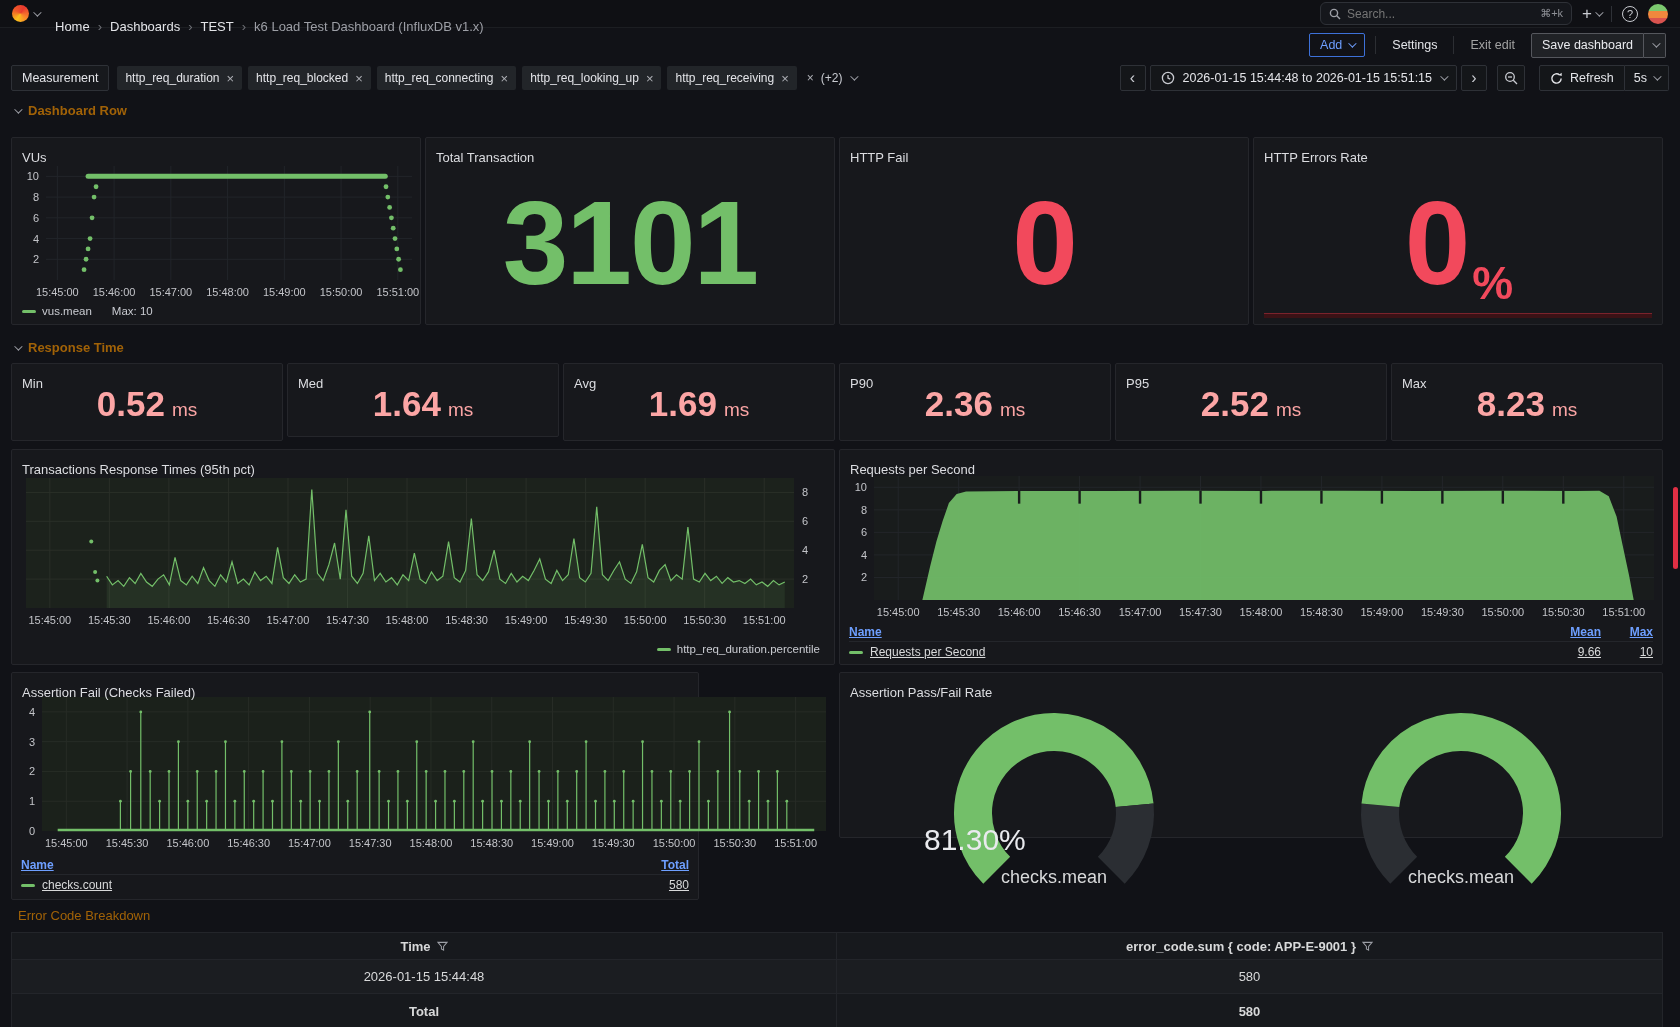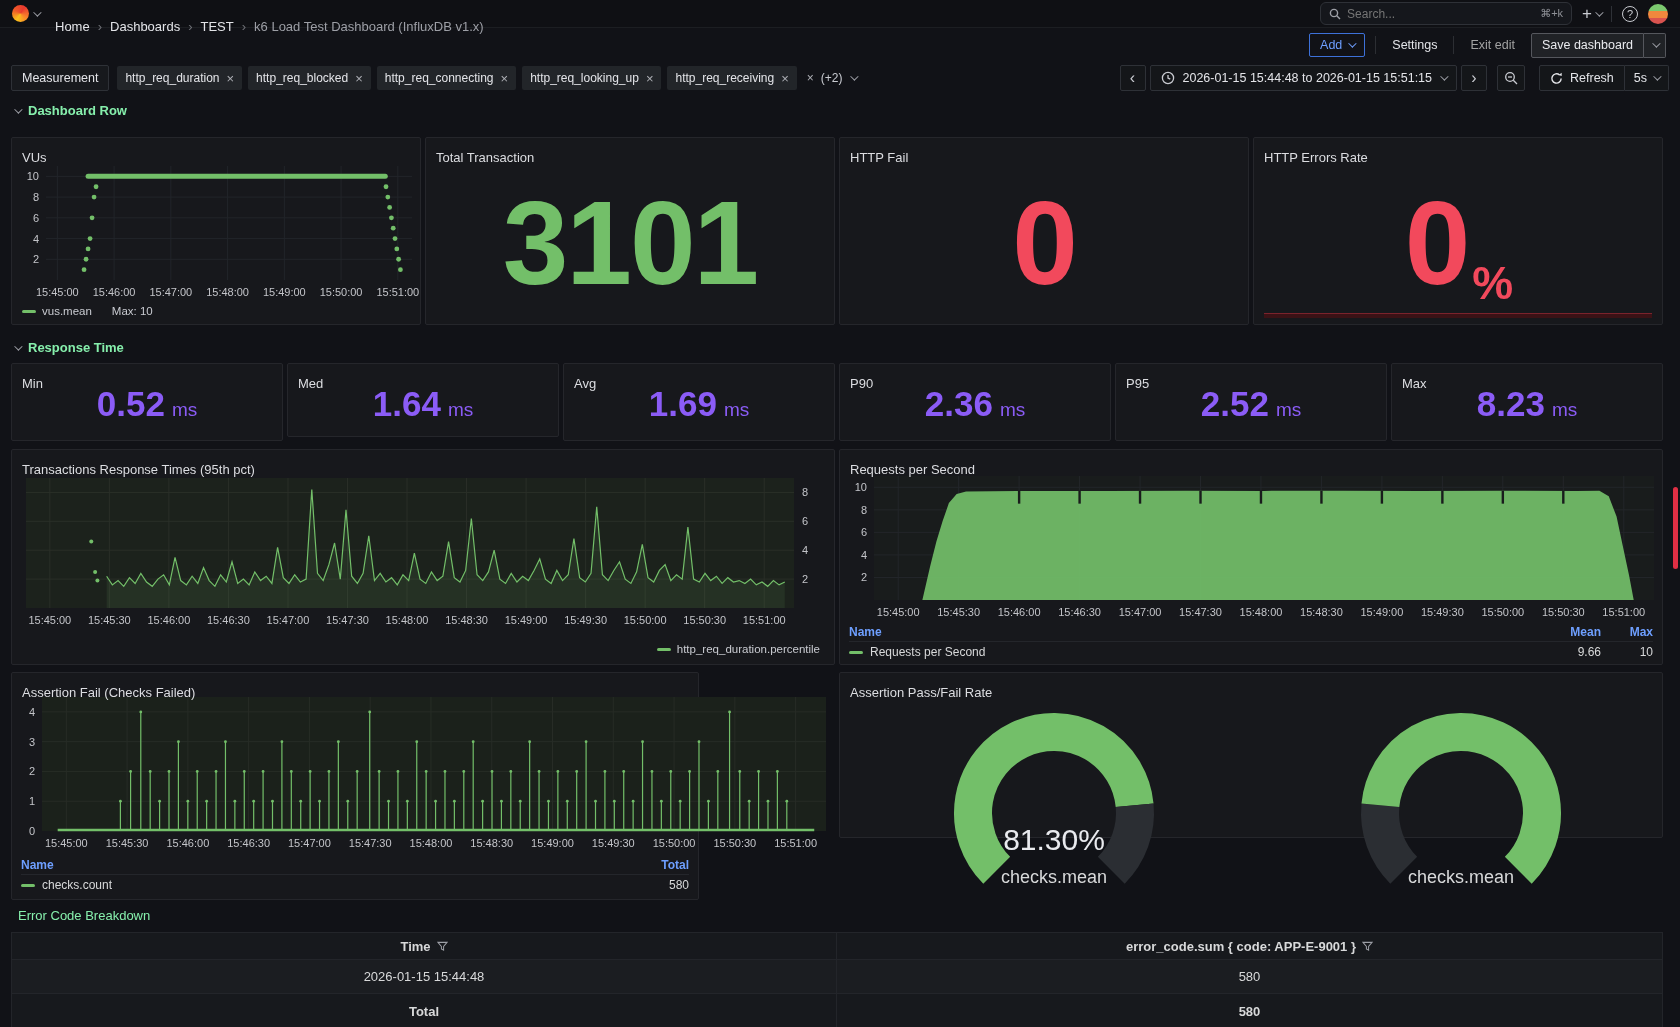--- a/index.html
+++ b/index.html
@@ -47,41 +47,41 @@
   .morefilters { display:flex; align-items:center; gap:7px; margin-left:10px; font-size:12px; color:#c9cbd1; cursor:pointer; }
   .timecluster { margin-left:auto; display:flex; align-items:center; gap:4px; }
   .sqbtn { border:1px solid #2e3137; background:#141619; border-radius:2px; height:26px; min-width:26px; display:flex; align-items:center; justify-content:center; color:#c9cbd1; cursor:pointer; padding:0 6px; }
   .timebtn { border:1px solid #2e3137; background:#141619; border-radius:2px; height:26px; display:flex; align-items:center; gap:8px; padding:0 10px; font-size:12.5px; font-weight:500; color:#e3e4e8; cursor:pointer; }
   .refreshgrp { display:flex; margin-left:10px; }
   .refreshbtn { border:1px solid #2e3137; background:#141619; border-radius:2px 0 0 2px; height:26px; display:flex; align-items:center; gap:7px; padding:8px 10px; font-size:12.5px; font-weight:500; color:#e3e4e8; cursor:pointer; }
   .intervalbtn { border:1px solid #2e3137; border-left:none; background:#141619; border-radius:0 2px 2px 0; height:26px; display:flex; align-items:center; gap:6px; padding:0 9px; font-size:12.5px; font-weight:500; color:#e3e4e8; cursor:pointer; }
   .icon-svg { display:block; }
 
   
-  .rowhdr { position:absolute; display:flex; align-items:center; gap:8px; font-size:13px; font-weight:600; color:#86efac; cursor:pointer; }
+  .rowhdr { position:absolute; display:flex; align-items:center; gap:8px; font-size:13px; font-weight:600; color:#a16207; cursor:pointer; }
   .panel { position:absolute; background:#17181c; border:1px solid #25262b; border-radius:2px; }
   .ptitle { position:absolute; left:10px; top:12px; font-size:13px; font-weight:400; color:#dcdde1; z-index:3; }
   .bigstat { position:absolute; inset:24px 0 0 0; display:flex; align-items:center; justify-content:center; font-weight:600; font-size:118px; letter-spacing:-2px; }
   .bigstat .pct { font-size:46px; font-weight:600; margin:0 0 14px 4px; align-self:flex-end; }
-  .statval { position:absolute; inset:20px 0 0 0; display:flex; align-items:baseline; justify-content:center; color:#8b5cf6; }
+  .statval { position:absolute; inset:20px 0 0 0; display:flex; align-items:baseline; justify-content:center; color:#fca5a5; }
   .statval .v { font-size:35px; font-weight:600; }
   .statval .u { font-size:19px; font-weight:500; margin-left:7px; }
   .chart { position:absolute; inset:0; }
 
   .legend-line { position:absolute; display:flex; align-items:center; gap:6px; font-size:11.5px; color:#c9cbd1; }
   .swatch { width:14px; height:3px; border-radius:2px; background:#73bf69; }
   .ltable { position:absolute; left:9px; right:9px; font-size:12px; }
-  .lrow { display:flex; align-items:center; height:20px; }
+  .lrow { display:flex; align-items:center; height:20px;text-decoration:underline; }
   .lrow.hdr { color:#6e9fff; font-weight:600; border-bottom:1px solid #24262b; }
   .lrow .nm { flex:1; display:flex; align-items:center; gap:7px; }
   .lrow .c70 { width:80px; text-align:right; }
   .lrow .c50 { width:52px; text-align:right; }
   .lrow.data { color:#d8d9da; }
 
-  .gaugeval { position:absolute; width:260px; text-align:center; font-size:30px; font-weight:500; color:#e9eaee; }
+  .gaugeval { position:absolute; width:260px; text-align:left; font-size:30px; font-weight:500; color:#e9eaee; }
   .gaugelbl { position:absolute; width:260px; text-align:center; font-size:18px; color:#d8d9da; }
 
   .errstrip { position:absolute; left:10px; right:10px; bottom:6px; height:5px; background:#3b1216; border-top:1px solid #7b232c; }
 
   
   .etable { position:absolute; left:11px; top:932px; width:1652px; }
   .erow { display:flex; }
   .ecell { width:50%; display:flex; align-items:center; justify-content:center; gap:6px; border-right:1px solid #23252a; }
   .ecell:first-child { border-left:1px solid #23252a; }
   .erow.h { height:28px; background:#17191d; font-size:13px; font-weight:600; border-top:1px solid #23252a; border-bottom:1px solid #23252a; }

